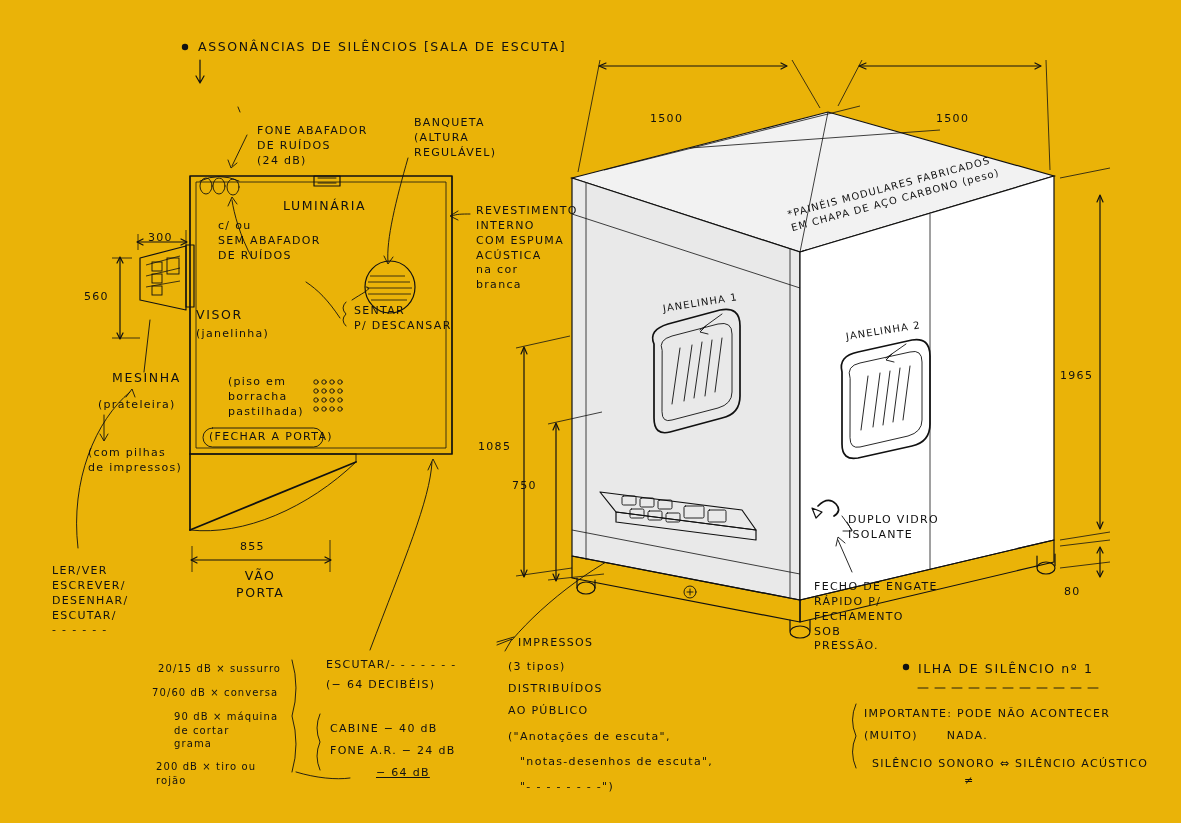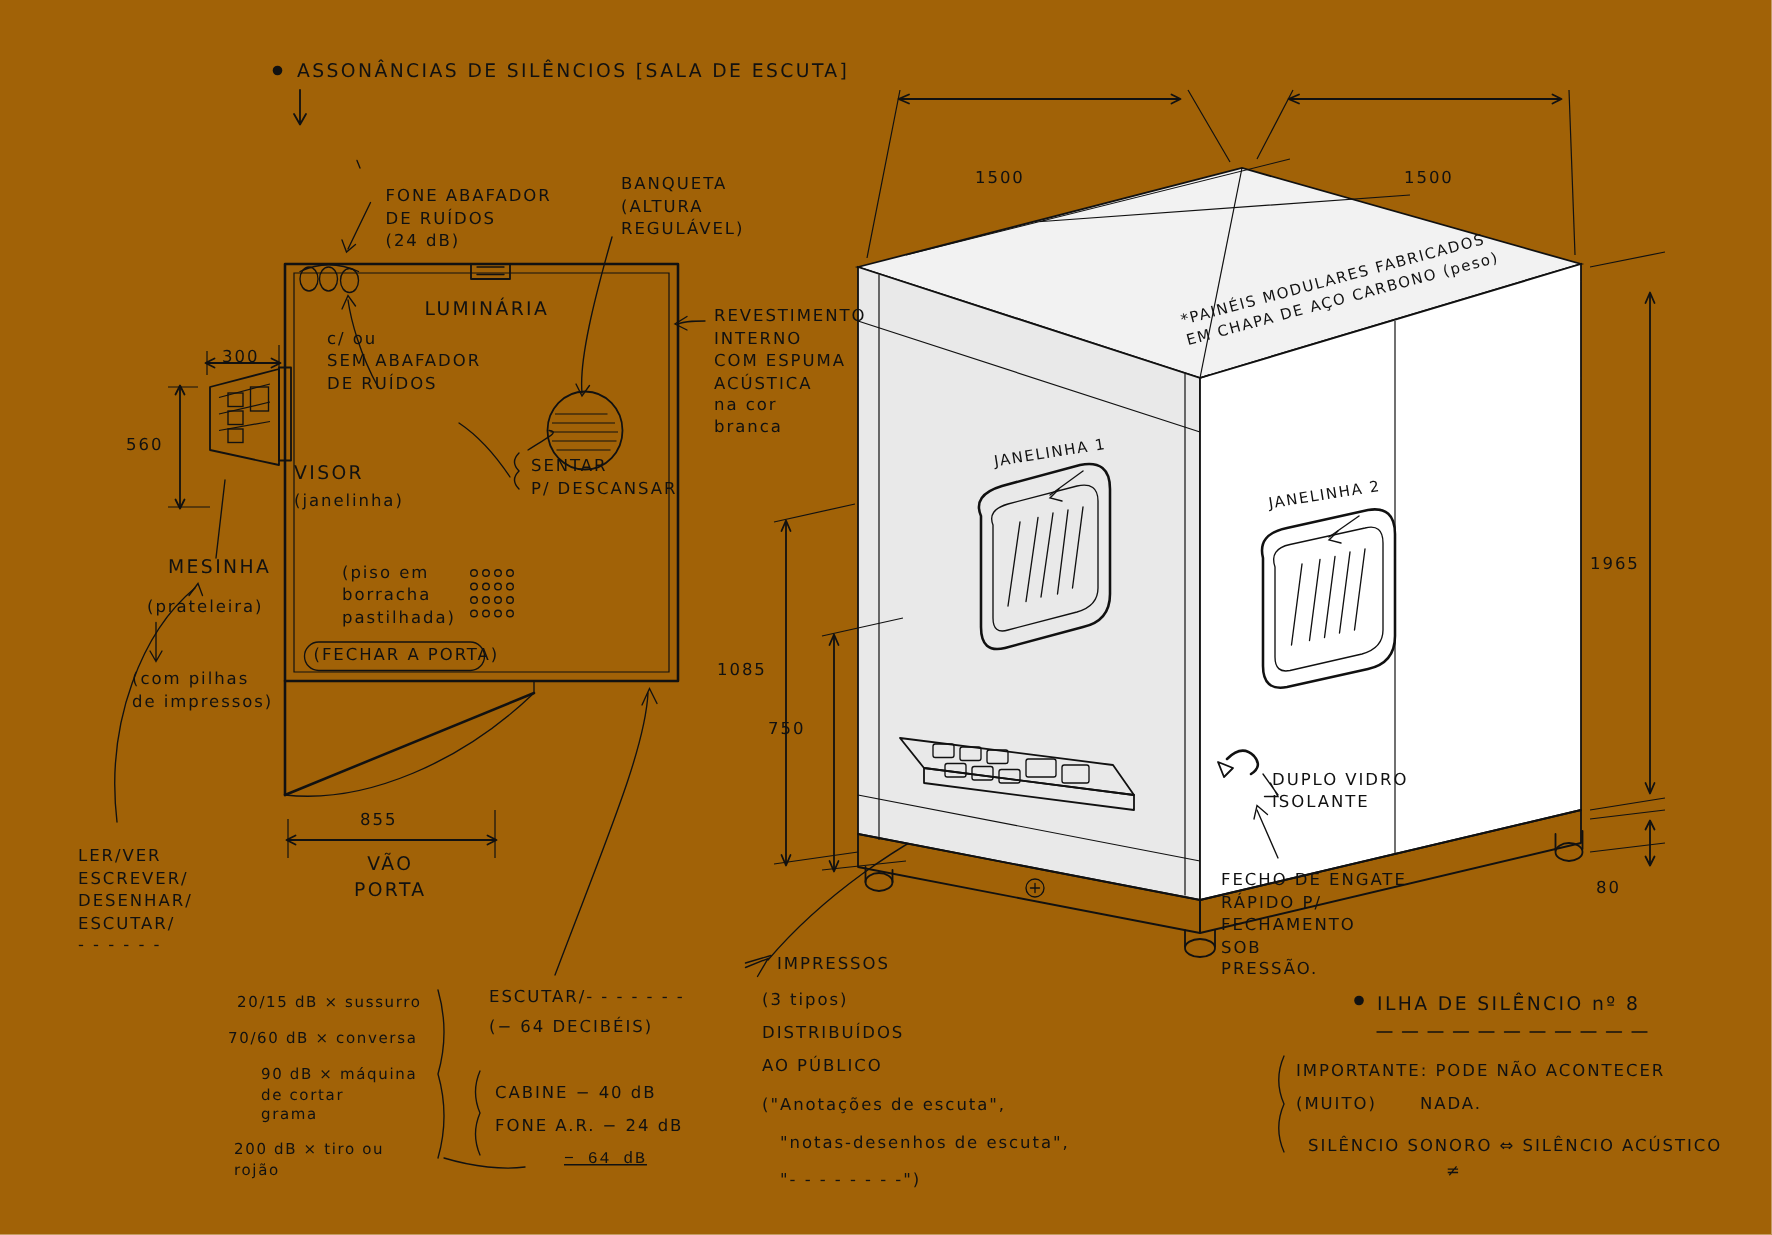--- a/index.html
+++ b/index.html
@@ -1,23 +1,23 @@
 <!DOCTYPE html>
 <html><head>
 <meta charset="utf-8">
 <style>
   html,body{margin:0;padding:0;background:#ffffff;}
   body{width:1181px;height:823px;position:relative;overflow:hidden;
        font-family:"DejaVu Sans",sans-serif;color:#111;}
-  .sheet{position:absolute;inset:0;background:#a16207;}
+  .sheet{position:absolute;inset:0;background:#eab308;}
   .t{position:absolute;white-space:pre;letter-spacing:1.1px;line-height:1.35;}
   .hand{font-family:"DejaVu Sans",sans-serif;font-size:11px;letter-spacing:1.3px;}
   .small{font-size:10px;letter-spacing:1.1px;}
   .big{font-size:12.5px;letter-spacing:1.6px;}
-  .u{text-decoration:underline;font-family:Liberation Mono, monospace;}
+  .u{text-decoration:underline;}
   svg{position:absolute;left:0;top:0;overflow:visible;}
   .ln{stroke:#111;fill:none;stroke-width:1.2;stroke-linecap:round;stroke-linejoin:round;}
   .ln2{stroke:#111;fill:none;stroke-width:1.7;stroke-linecap:round;stroke-linejoin:round;}
   .lnf{stroke:#111;fill:none;stroke-width:0.9;stroke-linecap:round;}
   .thin{stroke:#111;fill:none;stroke-width:0.8;}
   .dot{fill:#111;}
   .hatch{fill:none;stroke:#111;stroke-width:0.8;}
   .lt{fill:#f2f2f2;stroke:#111;stroke-width:1.2;}
   .lt2{fill:#e9e9e9;stroke:#111;stroke-width:1.2;}
   .wht{fill:#fff;stroke:#111;stroke-width:1.2;}
@@ -318,19 +318,19 @@
 <div class="t small" style="left:662px;top:302px;transform:rotate(-9deg);transform-origin:left top;">JANELINHA 1</div>
 <div class="t small" style="left:845px;top:330px;transform:rotate(-9deg);transform-origin:left top;">JANELINHA 2</div>
 <div class="t hand" style="left:848px;top:513px;">DUPLO VIDRO
 ISOLANTE</div>
 <div class="t hand" style="left:814px;top:580px;">FECHO DE ENGATE
 RÁPIDO P/
 FECHAMENTO
 SOB
 PRESSÃO.</div>
 
-<div class="t big" style="left:918px;top:661px;">ILHA DE SILÊNCIO nº 8</div>
+<div class="t big" style="left:918px;top:661px;">ILHA DE SILÊNCIO nº 1</div>
 <div class="t hand" style="left:864px;top:707px;">IMPORTANTE: PODE NÃO ACONTECER</div>
 <div class="t hand" style="left:864px;top:729px;">(MUITO)      NADA.</div>
 <div class="t hand" style="left:872px;top:757px;">SILÊNCIO SONORO ⇔ SILÊNCIO ACÚSTICO</div>
 <div class="t hand" style="left:964px;top:774px;">≠</div>
 
 </div>
 
 </body></html>

